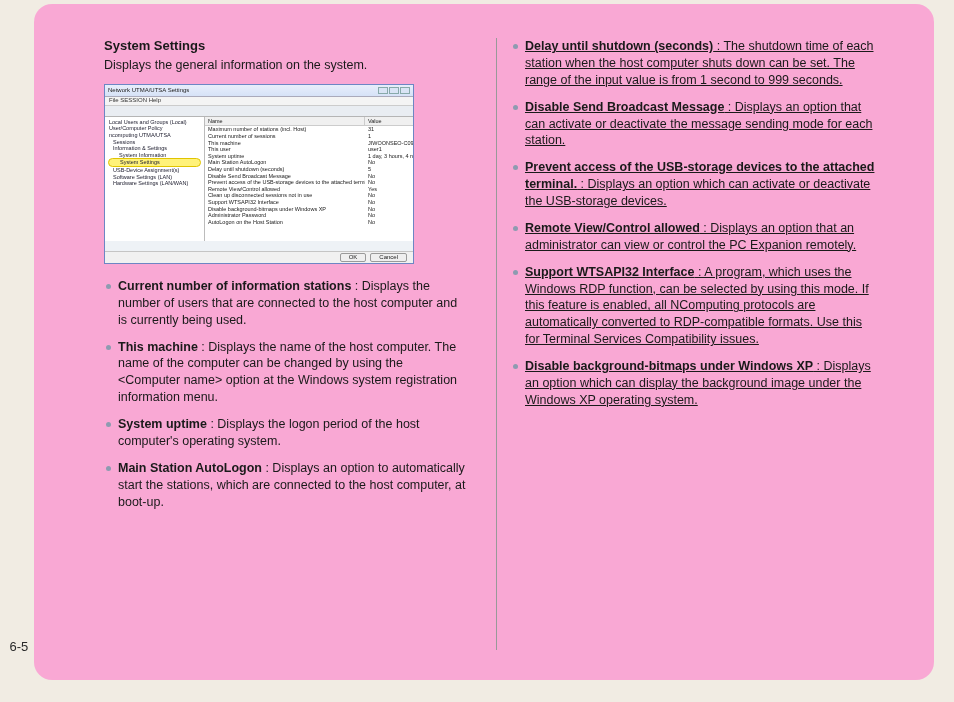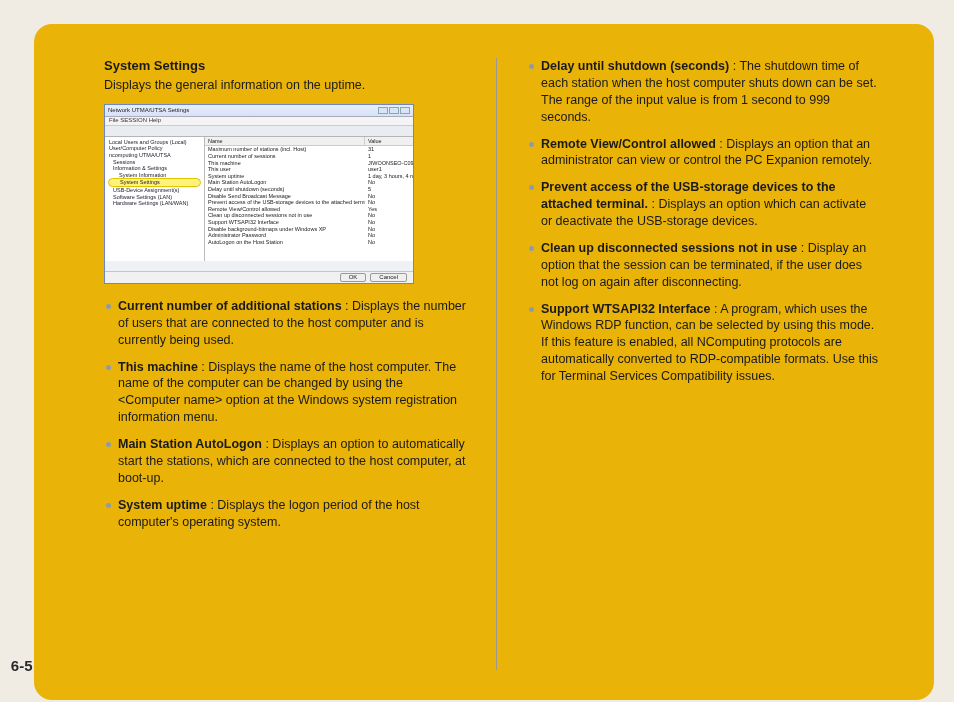--- a/index.html
+++ b/index.html
@@ -6,36 +6,37 @@
   body {
     background: #f1ece3;
     font-family: "Segoe UI", "Myriad Pro", Arial, sans-serif;
     font-size: 12.5px;
     color: #1a1a1a;
     width: 954px;
     height: 702px;
     overflow: hidden;
   }
   .page {
-    background: #eab308;
+    background: #f9a8d4;
     border-radius: 18px;
-    margin: 24px 20px 12px 34px;
+    margin: 4px 20px 12px 34px;
     height: 676px;
     padding: 34px 46px 30px 70px;
     display: flex;
     position: relative;
   }
   .col {
     width: 50%;
     padding-right: 30px;
   }
   .col + .col {
     border-left: 0.5px solid #999;
-    padding-left: 30px;
+    padding-left: 14px;
     padding-right: 10px;
+    text-decoration: underline;
   }
   h4.section {
     font-weight: 700;
     font-size: 13px;
     margin-bottom: 4px;
   }
   p.intro {
     margin-bottom: 10px;
     line-height: 1.35;
   }
@@ -107,34 +108,34 @@
     height: 5px;
     border-radius: 50%;
     background: #8d9bb0;
   }
   ul.bullets b { font-weight: 700; }
 
   .pageno {
     position: absolute;
     left: -34px;
     bottom: 26px;
-    font-weight: 700;
-    font-size: 15px;
+    font-weight: 400;
+    font-size: 13px;
     color: #2a2a2a;
     transform: translateX(50%);
   }
 </style>
 </head>
 <body>
 
 <div class="page">
 
   <div class="col">
     <h4 class="section">System Settings</h4>
-    <p class="intro">Displays the general information on the uptime.</p>
+    <p class="intro">Displays the general information on the system.</p>
 
     <div class="screenshot">
       <div class="titlebar">
         <span class="t">Network UTMA/UTSA Settings</span>
         <div class="winbtns">
             <span></span>
             <span></span>
             <span></span>
           </div>
       </div>
@@ -224,31 +225,32 @@
       </div>
       <div class="ssfoot">
         <div class="okc">
           <span>OK</span>
           <span>Cancel</span>
         </div>
       </div>
     </div>
 
     <ul class="bullets" id="left-list">
-        <li><b>Current number of additional stations</b> : Displays the number of users that are connected to the host computer and is currently being used.</li>
+        <li><b>Current number of information stations</b> : Displays the number of users that are connected to the host computer and is currently being used.</li>
         <li><b>This machine</b> : Displays the name of the host computer. The name of the computer can be changed by using the &lt;Computer name&gt; option at the Windows system registration information menu.</li>
+        <li><b>System uptime</b> : Displays the logon period of the host computer's operating system.</li>
         <li><b>Main Station AutoLogon</b> : Displays an option to automatically start the stations, which are connected to the host computer, at boot-up.</li>
-        <li><b>System uptime</b> : Displays the logon period of the host computer's operating system.</li>
       </ul>
   </div>
 
   <div class="col">
     <ul class="bullets" id="right-list">
         <li><b>Delay until shutdown (seconds)</b> : The shutdown time of each station when the host computer shuts down can be set. The range of the input value is from 1 second to 999 seconds.</li>
+        <li><b>Disable Send Broadcast Message</b> : Displays an option that can activate or deactivate the message sending mode for each station.</li>
+        <li><b>Prevent access of the USB-storage devices to the attached terminal.</b> : Displays an option which can activate or deactivate the USB-storage devices.</li>
         <li><b>Remote View/Control allowed</b> : Displays an option that an administrator can view or control the PC Expanion remotely.</li>
-        <li><b>Prevent access of the USB-storage devices to the attached terminal.</b> : Displays an option which can activate or deactivate the USB-storage devices.</li>
-        <li><b>Clean up disconnected sessions not in use</b> : Display an option that the session can be terminated, if the user does not log on again after disconnecting.</li>
         <li><b>Support WTSAPI32 Interface</b> : A program, which uses the Windows RDP function, can be selected by using this mode. If this feature is enabled, all NComputing protocols are automatically converted to RDP-compatible formats. Use this for Terminal Services Compatibility issues.</li>
+        <li><b>Disable background-bitmaps under Windows XP</b> : Displays an option which can display the background image under the Windows XP operating system.</li>
       </ul>
   </div>
 
   <div class="pageno">6-5</div>
 </div>
 
 </body></html>

